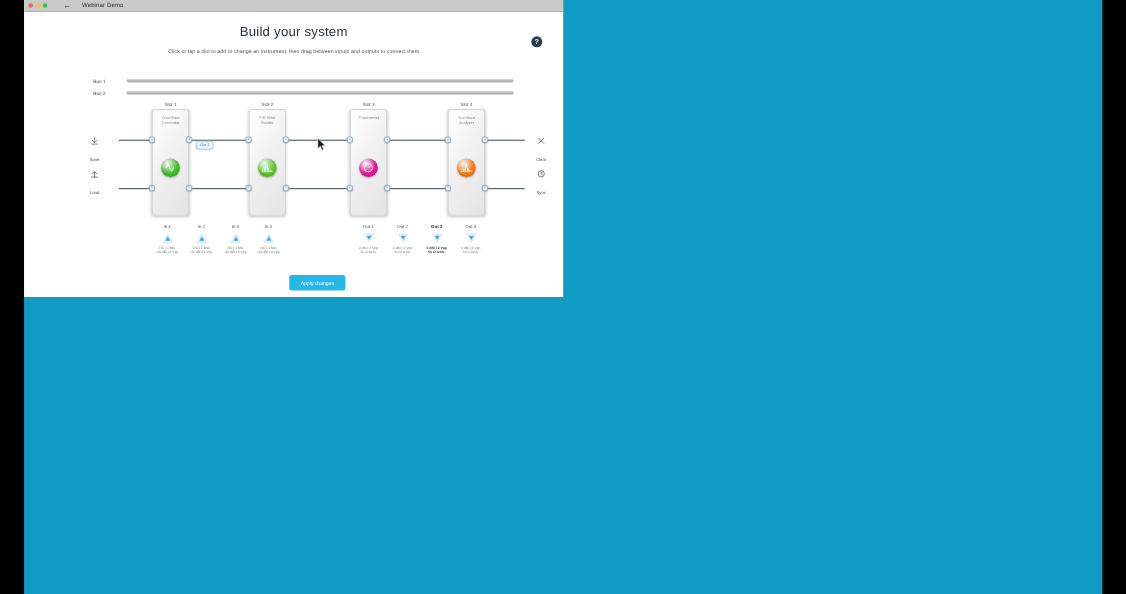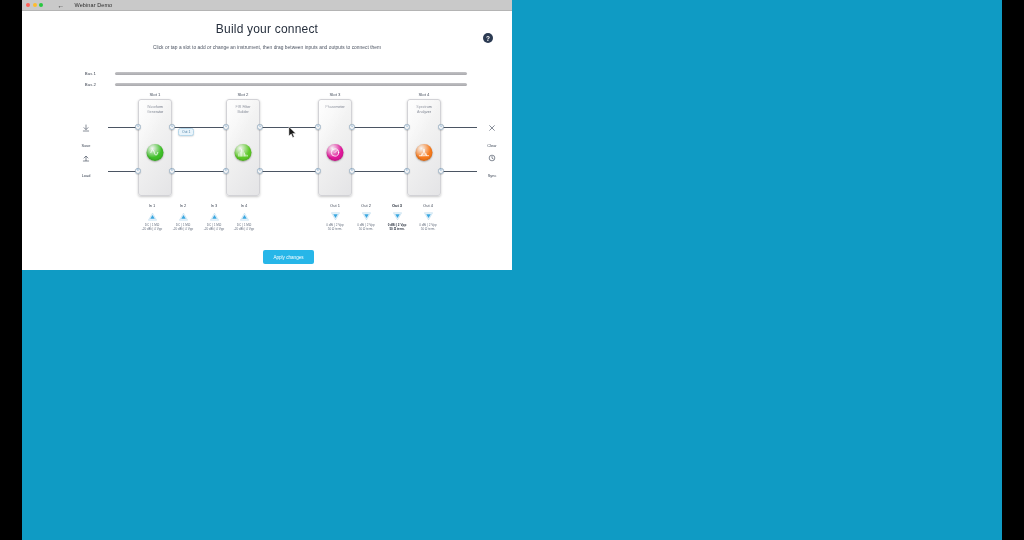--- a/index.html
+++ b/index.html
@@ -178,21 +178,21 @@
   <div id="titlebar">
     <span class="tl red"></span>
     <span class="tl yel"></span>
     <span class="tl grn"></span>
     <span id="back-arrow">←</span>
     <span id="win-title">Webinar Demo</span>
   </div>
 
   <div id="content">
 
-    <div id="page-title">Build your connect</div>
+    <div id="page-title">Build your system</div>
     <div id="page-subtitle">Click or tap a slot to add or change an instrument, then drag between inputs and outputs to connect them</div>
     <div id="help-icon">?</div>
 
     <div class="bus-row" id="bus1-row">
       <span class="bus-label">Bus 1</span>
       <span class="bus-bar"></span>
     </div>
     <div class="bus-row" id="bus2-row">
       <span class="bus-label">Bus 2</span>
       <span class="bus-bar"></span>

